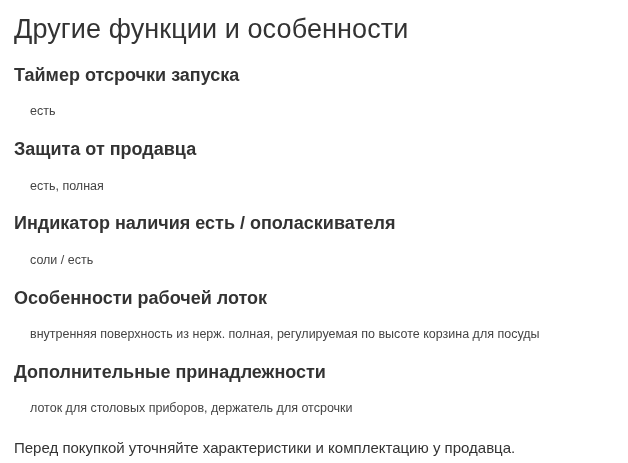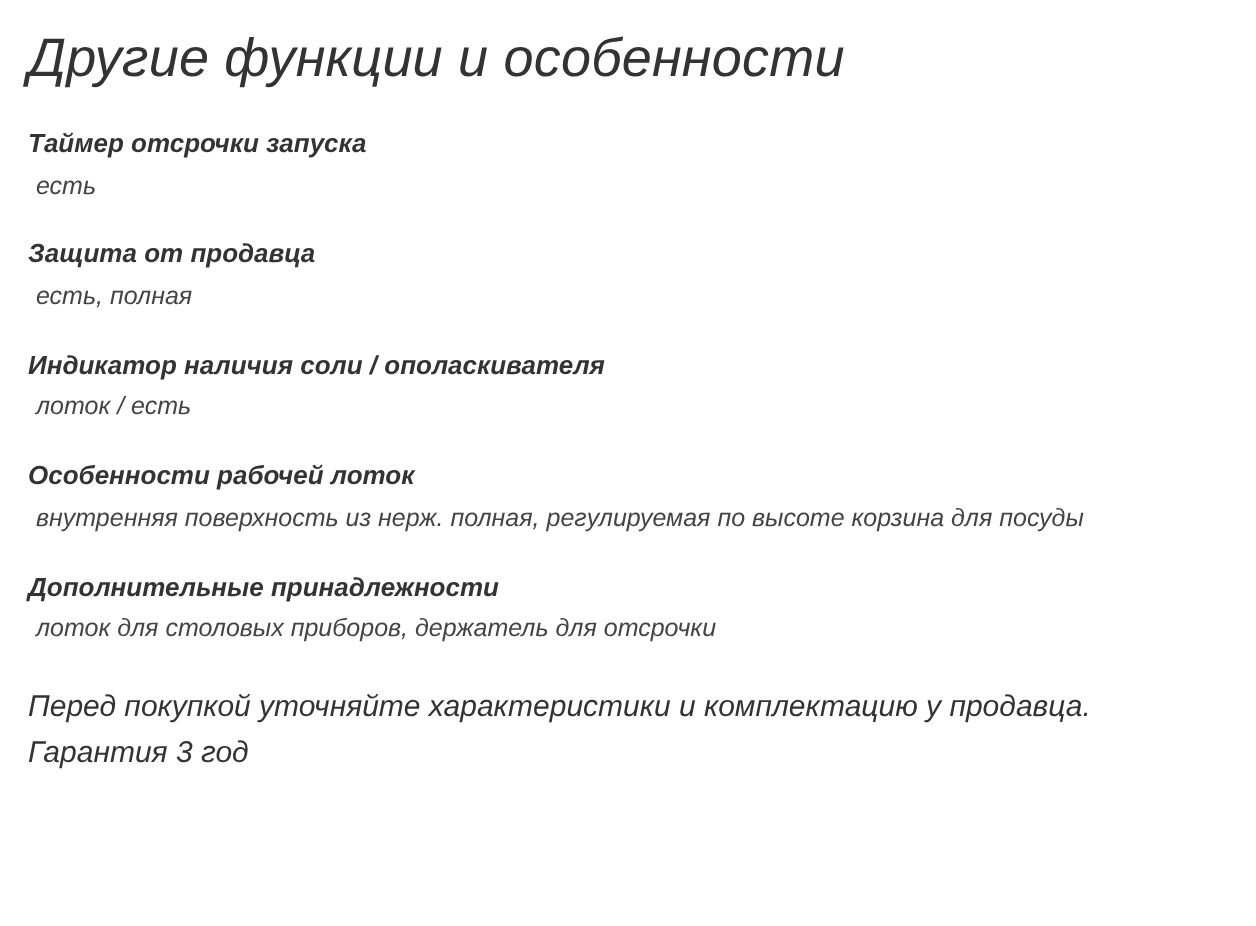--- a/index.html
+++ b/index.html
@@ -13,51 +13,50 @@
     font-family: "Liberation Sans", sans-serif;
     color: #333333;
     overflow: hidden;
   }
   .page {
     position: relative;
     width: 628px;
     height: 389px;
     box-sizing: border-box;
     padding: 14px 16px 0 14px;
-    font-style: italic;
   }
   .page-title {
     font-size: 27px;
     font-weight: 400;
     color: #333333;
     line-height: 1.15;
     margin: 0 0 18px 0;
     letter-spacing: 0.1px;
   }
   .spec-list {
     margin: 0;
     padding: 0;
     list-style: none;
   }
   .spec-item {
     margin: 0 0 17px 0;
   }
   .spec-label {
-    font-size: 13px;
+    font-size: 18px;
     font-weight: bold;
     color: #333333;
     line-height: 1.35;
     margin: 0 0 4px 0;
   }
   .spec-value {
     font-size: 12.5px;
     font-weight: normal;
     color: #444444;
     line-height: 1.35;
-    margin: 4px;
+    margin: 16px;
   }
   .footer-note {
     margin-top: 20px;
   }
   .footer-line {
     font-size: 15px;
     color: #333333;
     line-height: 1.5;
   }
 </style>
@@ -74,22 +73,22 @@
       <div class="spec-label">Таймер отсрочки запуска</div>
       <div class="spec-value">есть</div>
     </li>
 
     <li class="spec-item">
       <div class="spec-label">Защита от продавца</div>
       <div class="spec-value">есть, полная</div>
     </li>
 
     <li class="spec-item">
-      <div class="spec-label">Индикатор наличия соли / ополаскивателя</div>
-      <div class="spec-value">лоток / есть</div>
+      <div class="spec-label">Индикатор наличия есть / ополаскивателя</div>
+      <div class="spec-value">соли / есть</div>
     </li>
 
     <li class="spec-item">
       <div class="spec-label">Особенности рабочей лоток</div>
       <div class="spec-value">внутренняя поверхность из нерж. полная, регулируемая по высоте корзина для посуды</div>
     </li>
 
     <li class="spec-item">
       <div class="spec-label">Дополнительные принадлежности</div>
       <div class="spec-value">лоток для столовых приборов, держатель для отсрочки</div>

